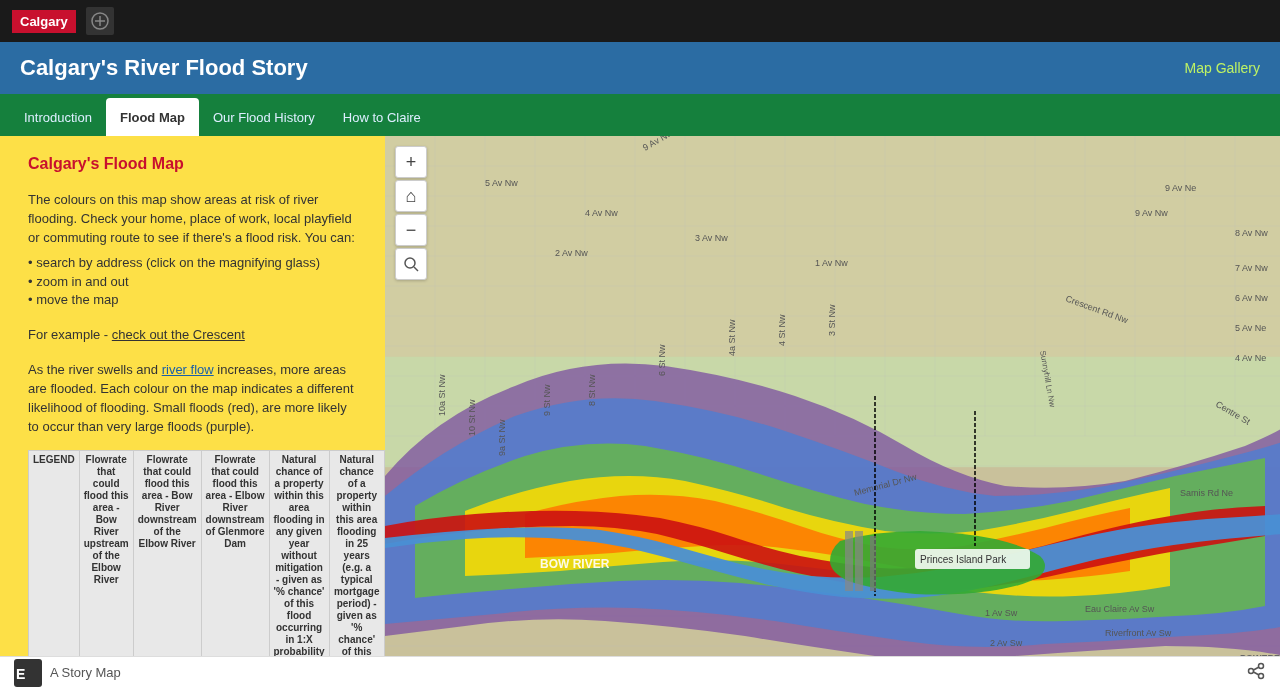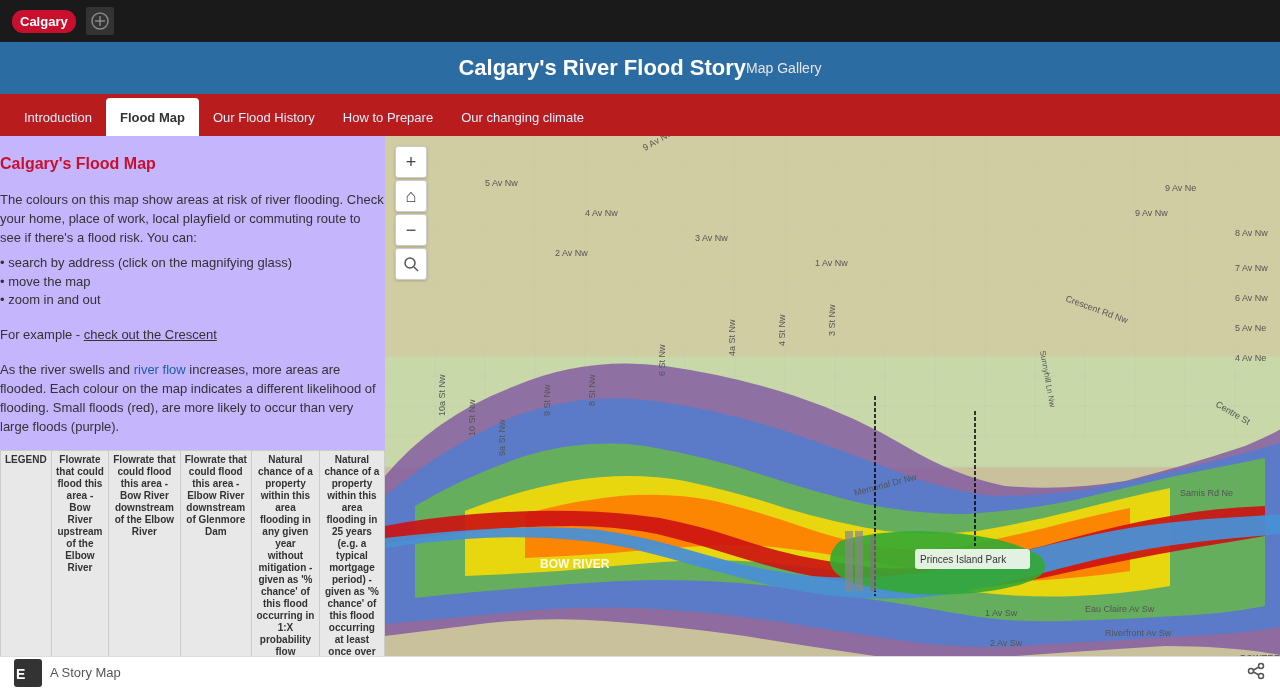--- a/index.html
+++ b/index.html
@@ -13,51 +13,51 @@
       height: 42px;
       padding: 0 12px;
       gap: 10px;
     }
     #calgary-logo {
       background: #c8102e;
       color: white;
       font-weight: bold;
       font-size: 13px;
       padding: 4px 8px;
-      border-radius: 11px;
+      border-radius: 0;
     }
     #calgary-icon {
       width: 28px;
       height: 28px;
       background: #333;
       border-radius: 2px;
       display: flex;
       align-items: center;
       justify-content: center;
       color: #aaa;
       font-size: 14px;
     }
 
     
     #header {
       background: #2b6ca3;
       color: white;
       display: flex;
       align-items: center;
-      justify-content: center;
+      justify-content: space-between;
       padding: 0 20px;
       height: 52px;
     }
     #app-title {
       font-size: 22px;
       font-weight: bold;
       color: white;
     }
     #map-gallery-link {
-      color: #e5e5e5;
+      color: #bef264;
       font-size: 14px;
       cursor: pointer;
       text-decoration: none;
     }
 
     
     #nav-tabs {
       display: flex;
       background: #4a90c4;
       height: 42px;
@@ -87,23 +87,23 @@
     #main-content {
       display: flex;
       height: calc(688px - 42px - 52px - 42px);
       
     }
 
     
     #sidebar {
       width: 385px;
       min-width: 385px;
-      background: #c4b5fd;
+      background: #fde047;
       overflow-y: auto;
-      padding: 16px 0;
+      padding: 16px 28px;
       font-size: 13px;
       color: #333;
       line-height: 1.45;
     }
     #sidebar-title {
       color: #c8102e;
       font-size: 16px;
       font-weight: bold;
       margin-bottom: 10px;
     }
@@ -117,20 +117,21 @@
     }
     #sidebar-body ul li::before {
       content: "• ";
     }
     .underline-link {
       text-decoration: underline;
       cursor: pointer;
       color: #333;
     }
     .underline-link-blue {
+      text-decoration: underline;
       cursor: pointer;
       color: #1a5fa8;
       text-align: center;
     }
     #sidebar-body .section2 {
       margin-top: 14px;
       margin-bottom: 14px;
     }
 
     
@@ -239,38 +240,37 @@
       <path d="M10 5 L10 15 M5 10 L15 10" stroke="#888" stroke-width="1.5"></path>
     </svg>
   </div>
 </div>
 
 <div id="header" style="background: rgb(43, 108, 163);">
   <div id="app-title">Calgary's River Flood Story</div>
   <a id="map-gallery-link">Map Gallery</a>
 </div>
 
-<div id="nav-tabs" style="background: #b91c1c;">
+<div id="nav-tabs" style="background: #15803d;">
   <button class="nav-tab">Introduction</button>
   <button class="nav-tab active">Flood Map</button>
   <button class="nav-tab">Our Flood History</button>
-  <button class="nav-tab">How to Prepare</button>
-  <button class="nav-tab">Our changing climate</button>
+  <button class="nav-tab">How to Claire</button>
 </div>
 
 <div id="main-content">
 
   <div id="sidebar">
     <div id="sidebar-title" style="color: rgb(200, 16, 46);">Calgary's Flood Map</div>
     <div id="sidebar-body">
       <p>The colours on this map show areas at risk of river flooding. Check your home, place of work, local playfield or commuting route to see if there's a flood risk. You can:</p>
       <ul>
         <li>search by address (click on the magnifying glass)</li>
+        <li>zoom in and out</li>
         <li>move the map</li>
-        <li>zoom in and out</li>
       </ul>
       <p>
         <span>For example - </span><span class="underline-link">check out the Crescent</span>
       </p>
 
       <div class="section2">
         <p>
           <span>As the river swells and </span><span class="underline-link-blue">river flow</span><span> increases, more areas are flooded. Each colour on the map indicates a different likelihood of flooding. Small floods (red), are more likely to occur than very large floods (purple).</span>
         </p>
       </div>

